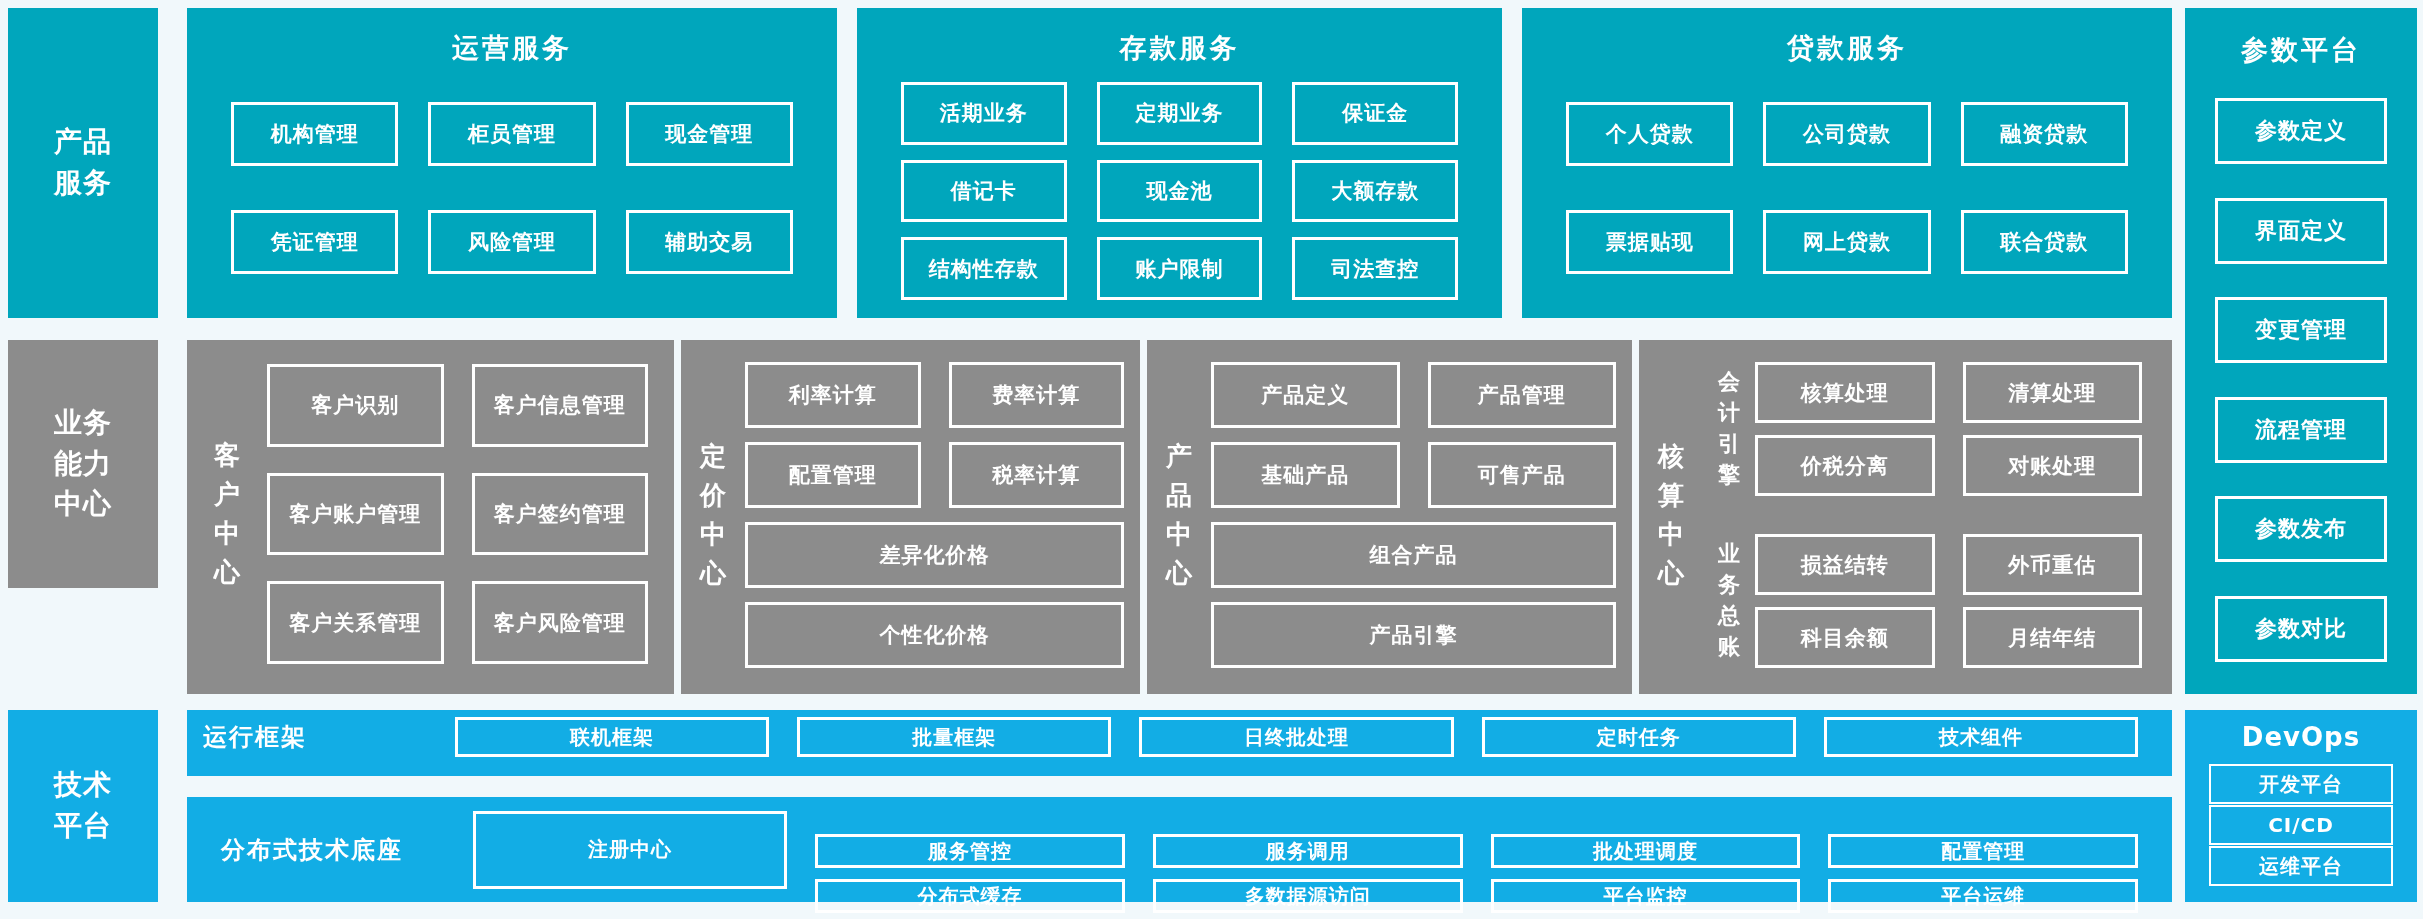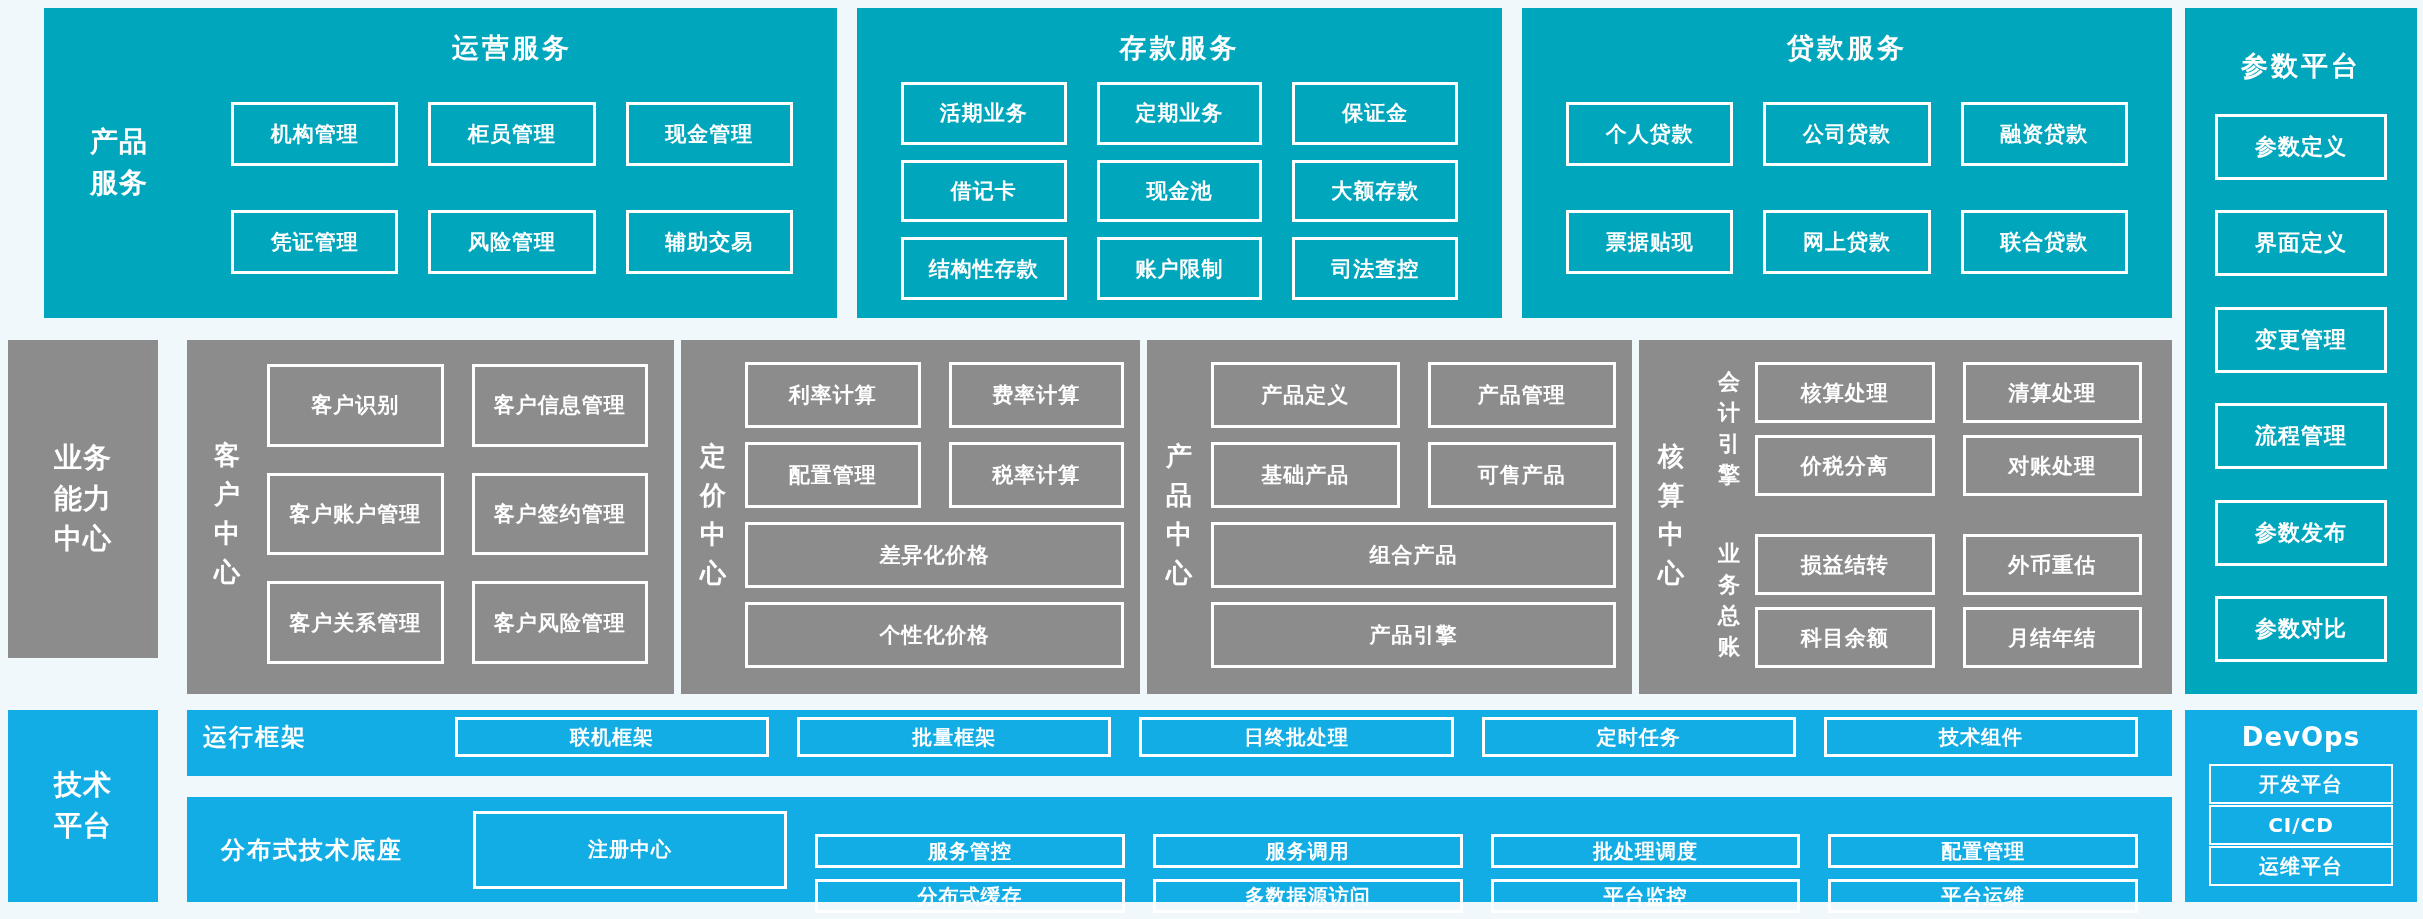--- a/index.html
+++ b/index.html
@@ -15,21 +15,21 @@
   
   .sidebar{display:flex;align-items:center;justify-content:center;}
   .sidebar .wrap2{display:inline-block;width:62px;word-break:break-all;text-align:center;
                   font-size:28px;font-weight:bold;line-height:1.45;letter-spacing:1px;}
   
   .svc{display:flex;flex-direction:column;padding:14px 44px 44px;}
   .svc .grid{flex:1;display:grid;grid-template-columns:repeat(3,1fr);gap:44px 30px;margin-top:36px;}
   .svc.rows3{padding:14px 44px 18px;}
   .svc.rows3 .grid{gap:15px 30px;margin-top:16px;}
   
-  .pcol{display:flex;flex-direction:column;padding:32px 30px 32px;}
+  .pcol{display:flex;flex-direction:column;padding:16px 30px 32px;}
   .pcol .list{flex:1;display:flex;flex-direction:column;justify-content:space-between;margin-top:30px;}
   .pcol .box{height:66px;font-size:22px;}
   
   .center-panel{display:flex;padding:24px 26px 30px 0;}
   .vzone{display:flex;align-items:center;justify-content:center;}
   .vzone-main{width:80px;}
   .vlabel{display:inline-block;width:30px;word-break:break-all;text-align:center;
           font-size:26px;font-weight:bold;line-height:1.5;}
   .grid2x3{flex:1;display:grid;grid-template-columns:1fr 1fr;gap:26px 28px;}
   .center-panel.tight{padding:22px 16px 26px 0;}
@@ -55,21 +55,21 @@
   .devops{display:flex;flex-direction:column;padding:10px 24px 16px;}
   .devops .ptitle{font-size:26px;letter-spacing:1px;padding-top:2px;}
   .devops .list{flex:1;display:flex;flex-direction:column;justify-content:space-between;margin-top:12px;}
   .devops .box{height:40px;font-size:20px;border-width:2px;}
 </style>
 </head>
 <body>
 
 <div id="root">
 
-  <div class="panel teal sidebar" style="left:8px;top:8px;width:150px;height:310px;margin-left:36px;">
+  <div class="panel teal sidebar" style="left:8px;top:8px;width:150px;height:310px;">
     <span class="wrap2">产品服务</span>
   </div>
 
   <div class="panel teal svc" style="left:187px;top:8px;width:650px;height:310px;">
     <div class="ptitle">运营服务</div>
     <div class="grid">
       <div class="box">机构管理</div>
       <div class="box">柜员管理</div>
       <div class="box">现金管理</div>
       <div class="box">凭证管理</div>
@@ -110,21 +110,21 @@
     <div class="list">
       <div class="box">参数定义</div>
       <div class="box">界面定义</div>
       <div class="box">变更管理</div>
       <div class="box">流程管理</div>
       <div class="box">参数发布</div>
       <div class="box">参数对比</div>
     </div>
   </div>
 
-  <div class="panel gray sidebar" style="left:8px;top:340px;width:150px;height:318px;">
+  <div class="panel gray sidebar" style="left:8px;top:340px;width:150px;height:248px;">
     <span class="wrap2">业务能力中心</span>
   </div>
 
   <div class="panel gray center-panel" style="left:187px;top:340px;width:487px;height:354px;">
     <div class="vzone vzone-main">
       <span class="vlabel">客户中心</span>
     </div>
     <div class="grid2x3">
       <div class="box">客户识别</div>
       <div class="box">客户信息管理</div>

